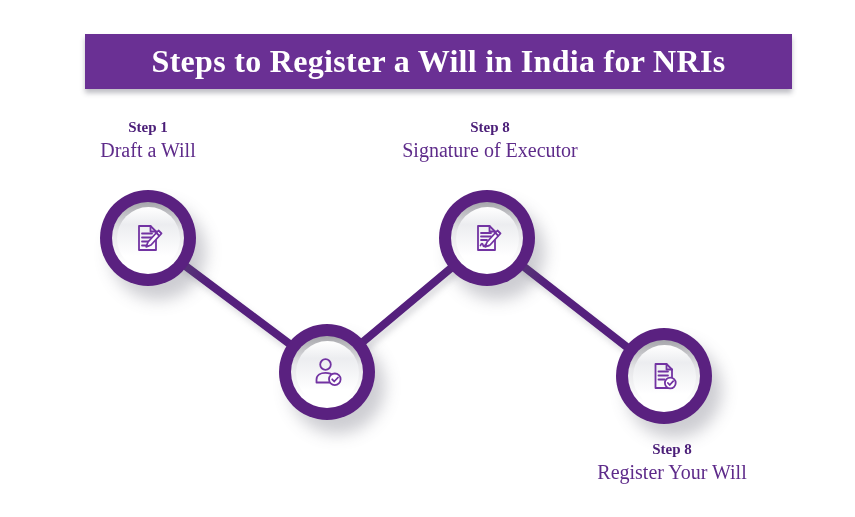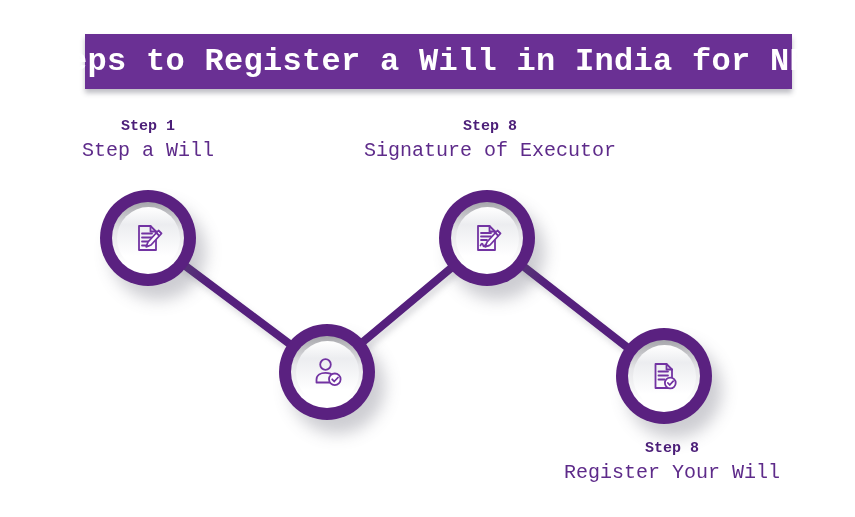--- a/index.html
+++ b/index.html
@@ -11,21 +11,21 @@
     --label: #4B1E78;
     --desc: #5E2B8A;
     --icon: #7233A2;
   }
   .canvas {
     position: relative;
     width: 855px;
     height: 499px;
     background: #ffffff;
     overflow: hidden;
-    font-family: Liberation Mono, monospace;
+    font-family: Liberation Serif, serif;
   }
   .banner {
     position: absolute;
     left: 85px; top: 34px;
     width: 707px; height: 55px;
     background: var(--banner-bg);
     display: flex;
     align-items: center;
     justify-content: center;
     box-shadow: 0 4px 5px rgba(40, 40, 60, 0.30);
@@ -109,21 +109,21 @@
   <div class="banner">
     <div class="banner-title">Steps to Register a Will in India for NRIs</div>
   </div>
 
   <svg class="connector-svg" viewBox="0 0 855 517">
     <polyline class="connector-line" points="148,238 327,372 487,238 664,376"></polyline>
   </svg>
 
   <div class="step-text" style="left:18px; top:118px;">
     <div class="step-label">Step 1</div>
-    <div class="step-desc">Step a Will</div>
+    <div class="step-desc">Draft a Will</div>
   </div>
   <div class="node" style="left:100px; top:190px;">
     <div class="disc">
       <div class="disc-face">
         <svg class="step-icon" viewBox="0 0 40 40">
           <path d="M11 8 h11.5 l5.5 5.5 V32 H11 Z"></path>
           <path d="M22.5 8 v5.5 H28"></path>
           <path d="M14 15.5 h10 M14 19.5 h10 M14 23.5 h10 M14 27.5 h6.5"></path>
           <path class="filled" d="M30.5 12.5 l3 3 L23 27 l-4.8 1.8 L20 24 Z"></path>
           <path d="M28.5 15 l2.5 2.5"></path>

